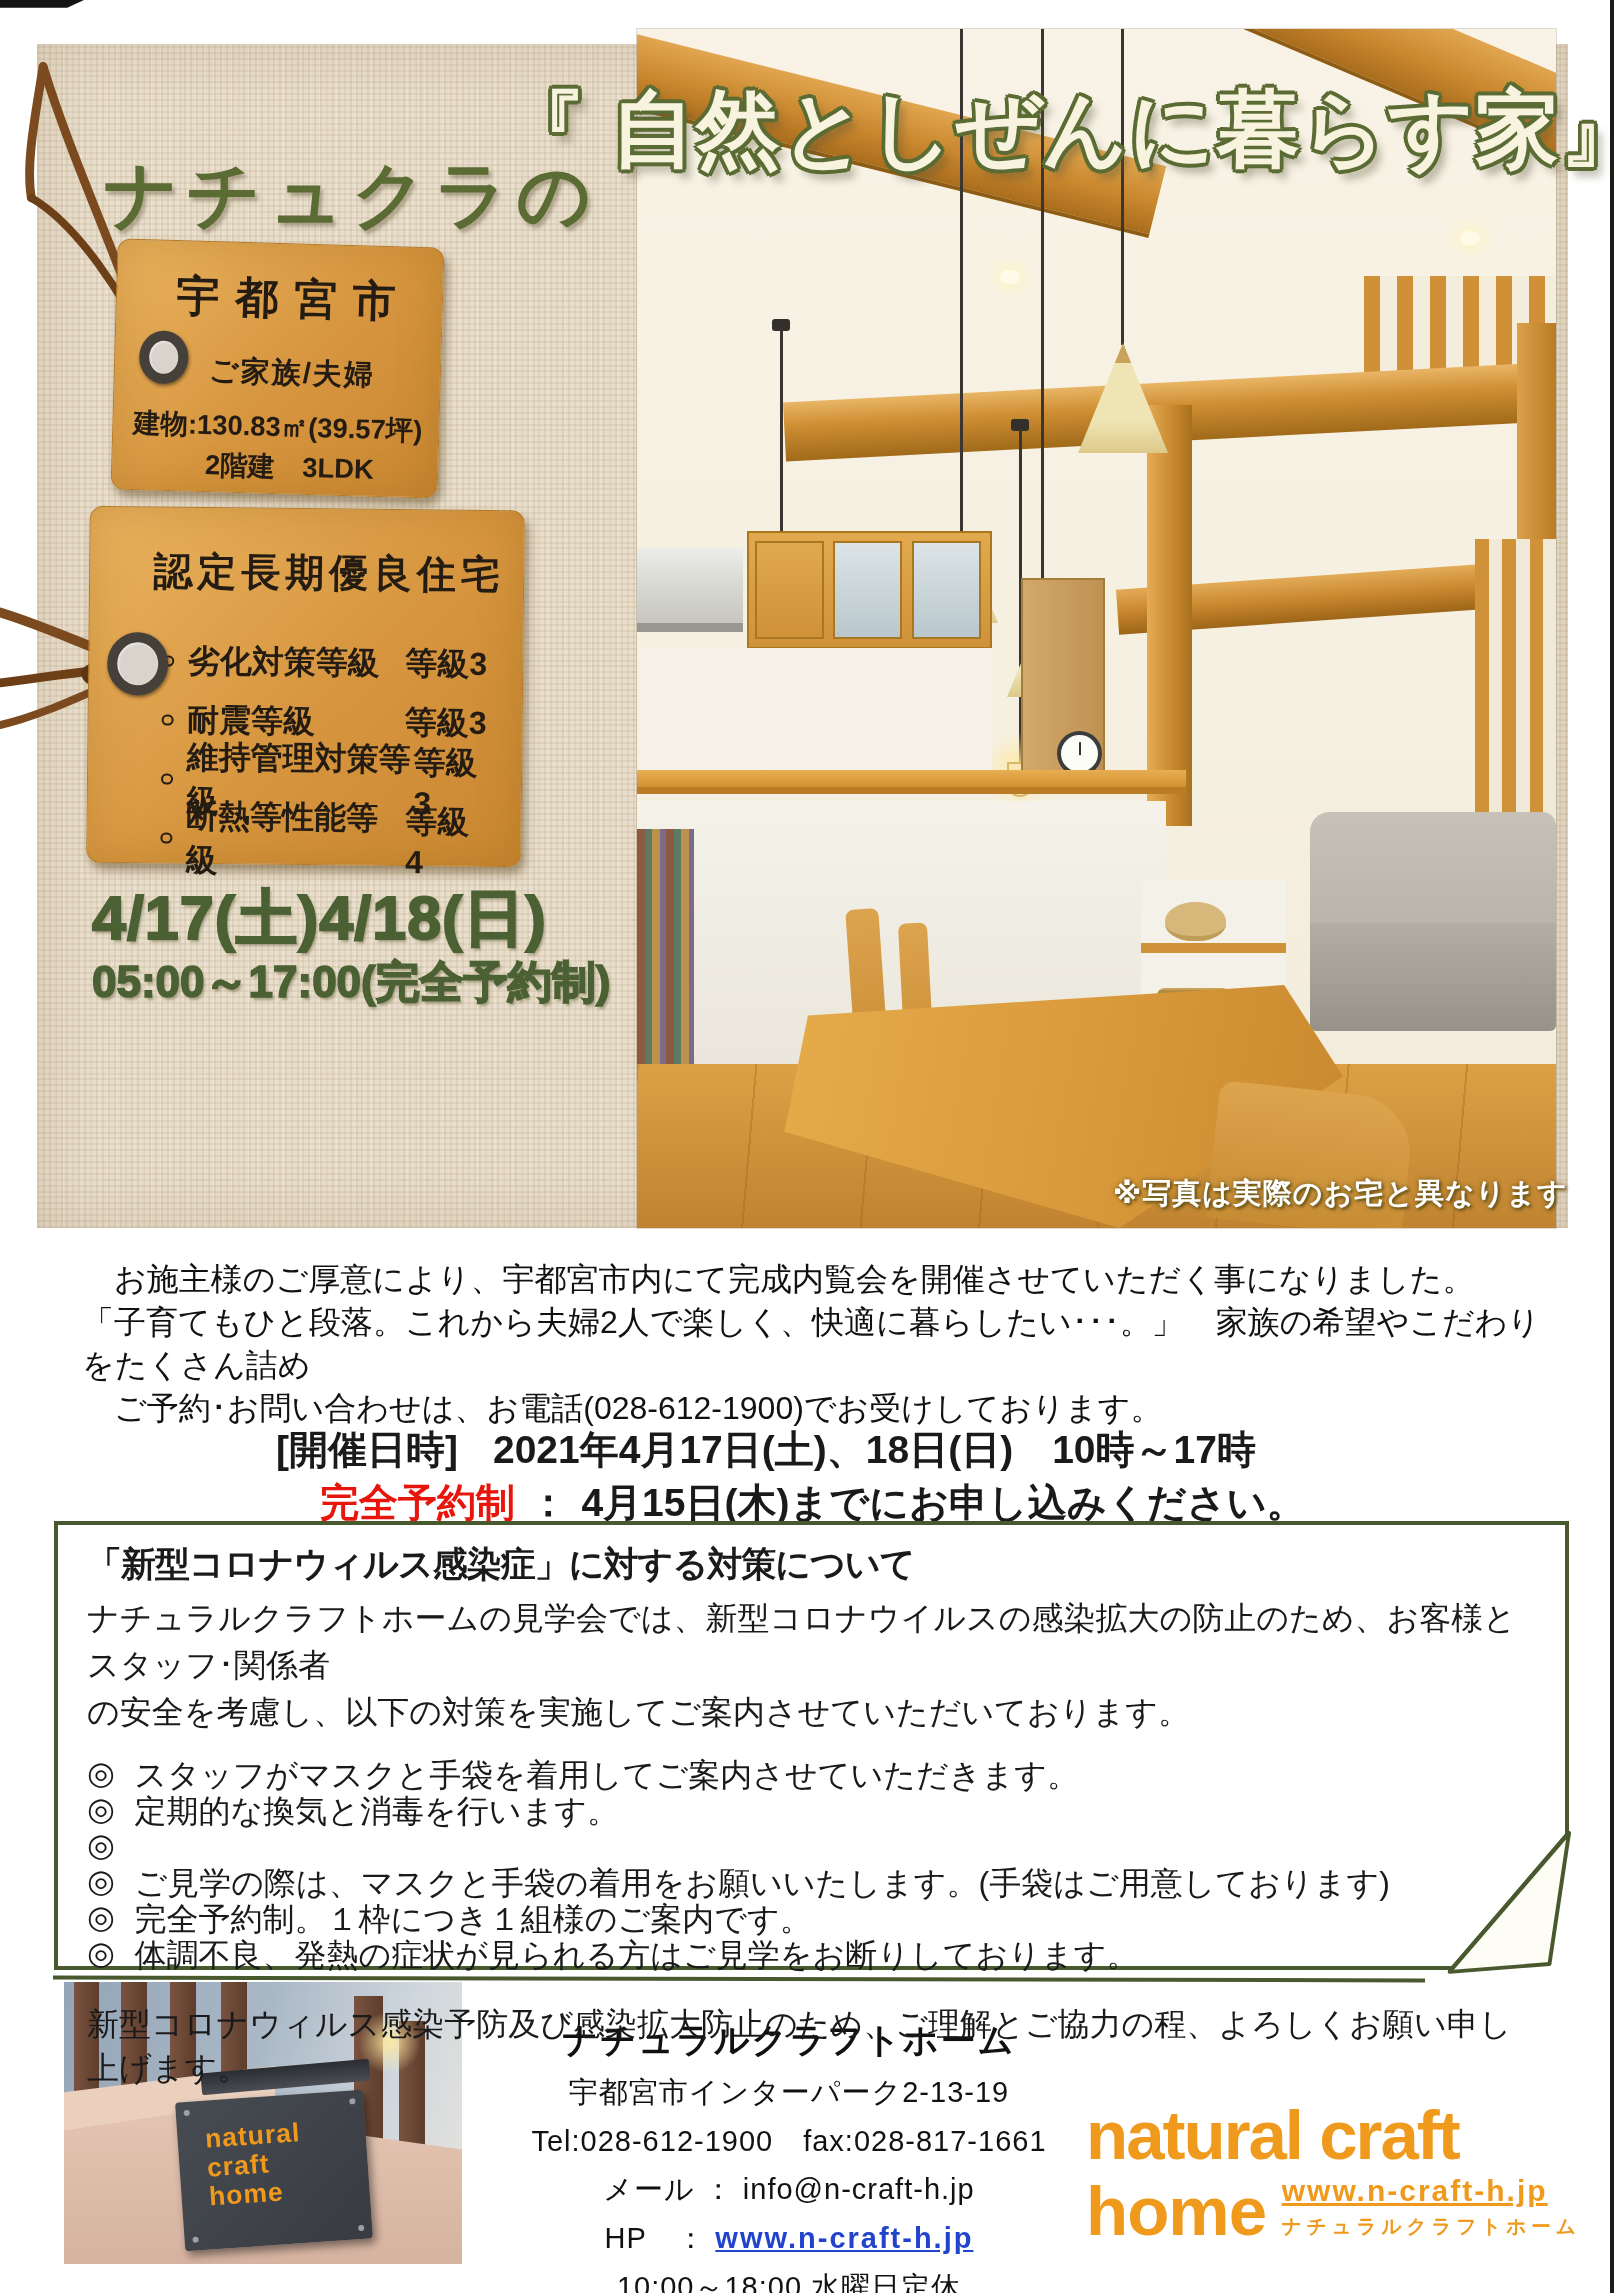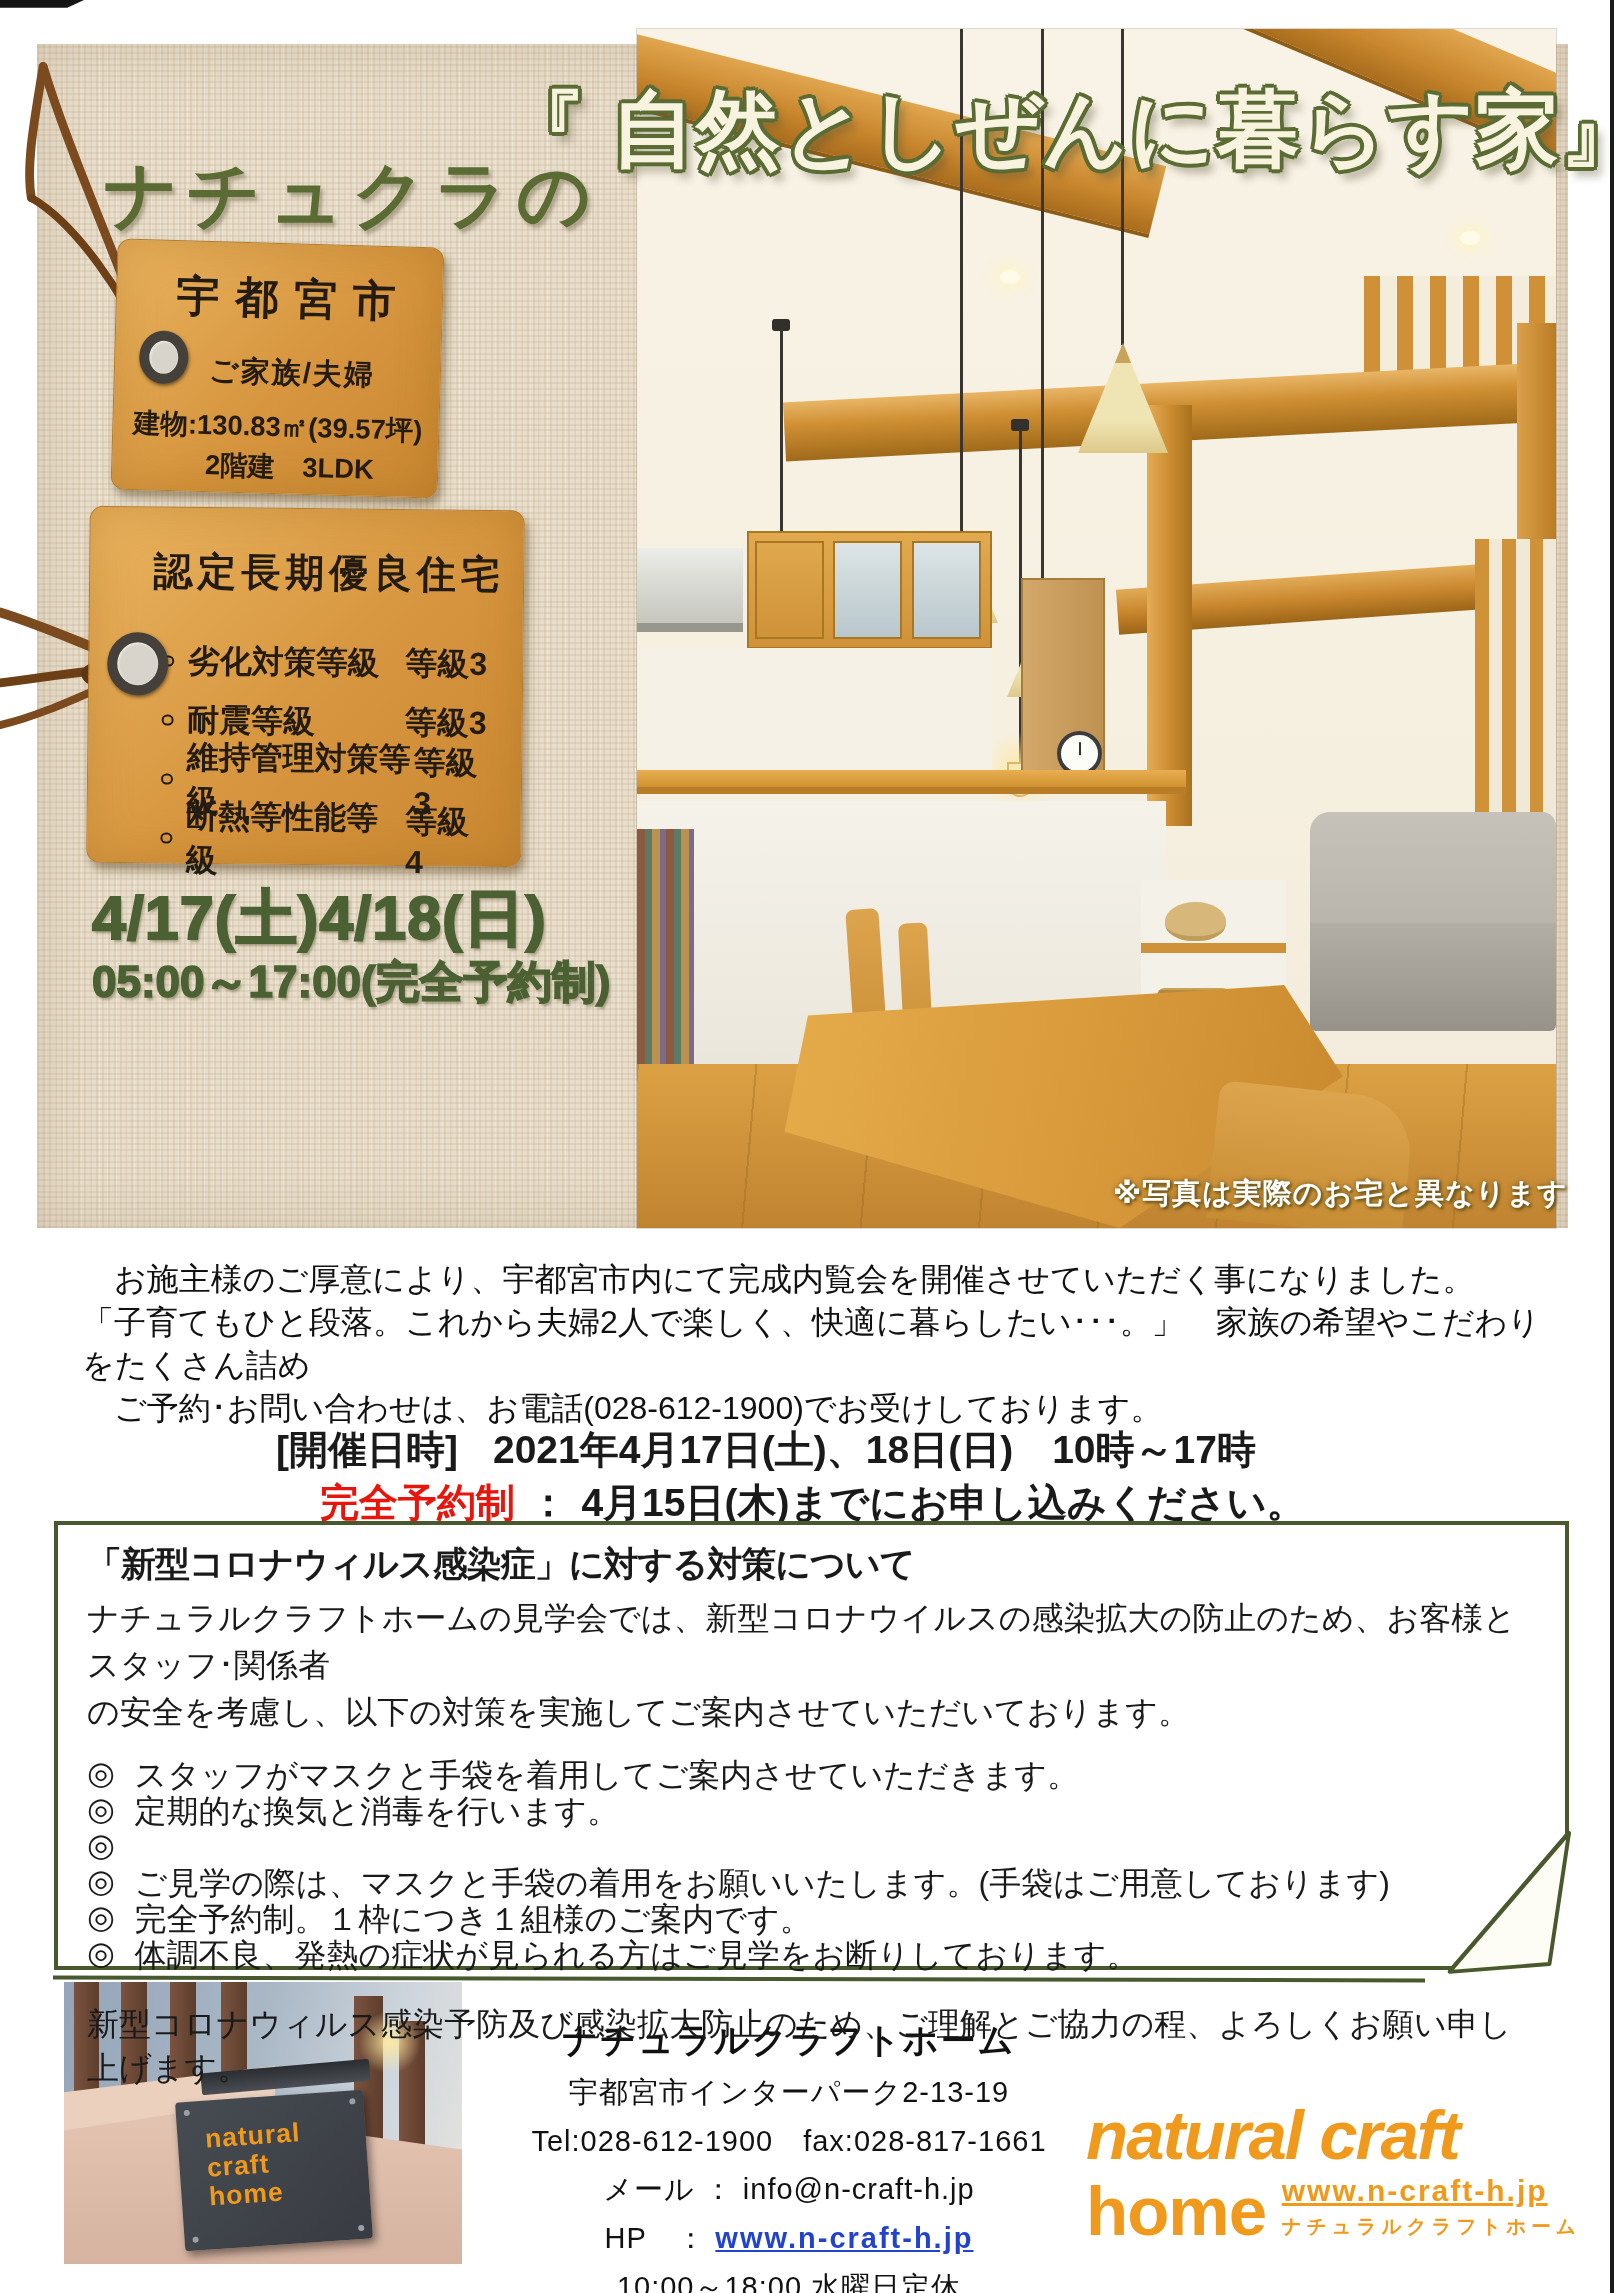--- a/index.html
+++ b/index.html
@@ -171,21 +171,21 @@
     background:linear-gradient(135deg,#474b52,#383c42); transform:rotate(-4deg);
     box-shadow:2.9px 4.9px 8.8px rgba(0,0,0,.45); padding:23.5px 0 0 27.4px; }
   .sign-text { font-size:26.5px; line-height:29px; font-weight:bold; color:#f09a1d; letter-spacing:1px; }
   .screw { width:5.9px; height:5.9px; border-radius:50%; background:#9aa0a6; }
   .lamp-glow { left:294px; top:29px; width:63px; height:63px; }
   .contact { left:495px; top:2017px; width:588px; text-align:center; color:#111; }
   .contact-company { font-size:35px; font-weight:bold; letter-spacing:2px; }
   .contact-line { margin-top:8.8px; font-size:29px; letter-spacing:1px; white-space:nowrap; }
   .hp-link { color:#2244cc; text-decoration:underline; font-weight:bold; letter-spacing:2px; }
   .logo { left:1086px; top:2103px; color:#f09a1d; }
-  .logo-line1 { font-size:69px; font-weight:bold; letter-spacing:-2px; line-height:65px;font-style:italic; }
+  .logo-line1 { font-size:69px; font-weight:bold; letter-spacing:-2px; line-height:65px; }
   .logo-line2 { display:flex; align-items:flex-end; margin-top:5.9px; }
   .logo-home { font-size:69px; font-weight:bold; letter-spacing:-1px; line-height:61px; }
   .logo-side { margin-left:15.7px; padding-bottom:2px; }
   .logo-url { font-size:30px; font-weight:bold; letter-spacing:2px; text-decoration:underline; color:#f09a1d; }
   .logo-kana { margin-top:4.9px; font-size:19.6px; font-weight:bold; letter-spacing:4.9px; }
 </style>
 </head>
 <body>
 
 <div class="page">

